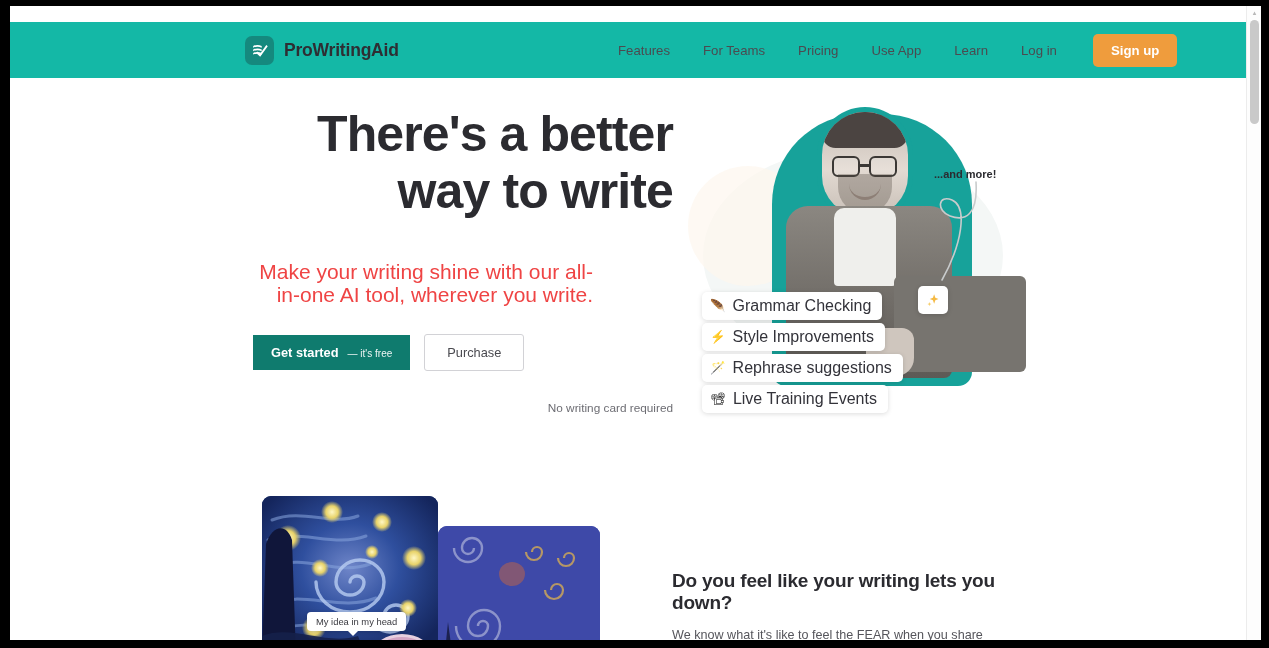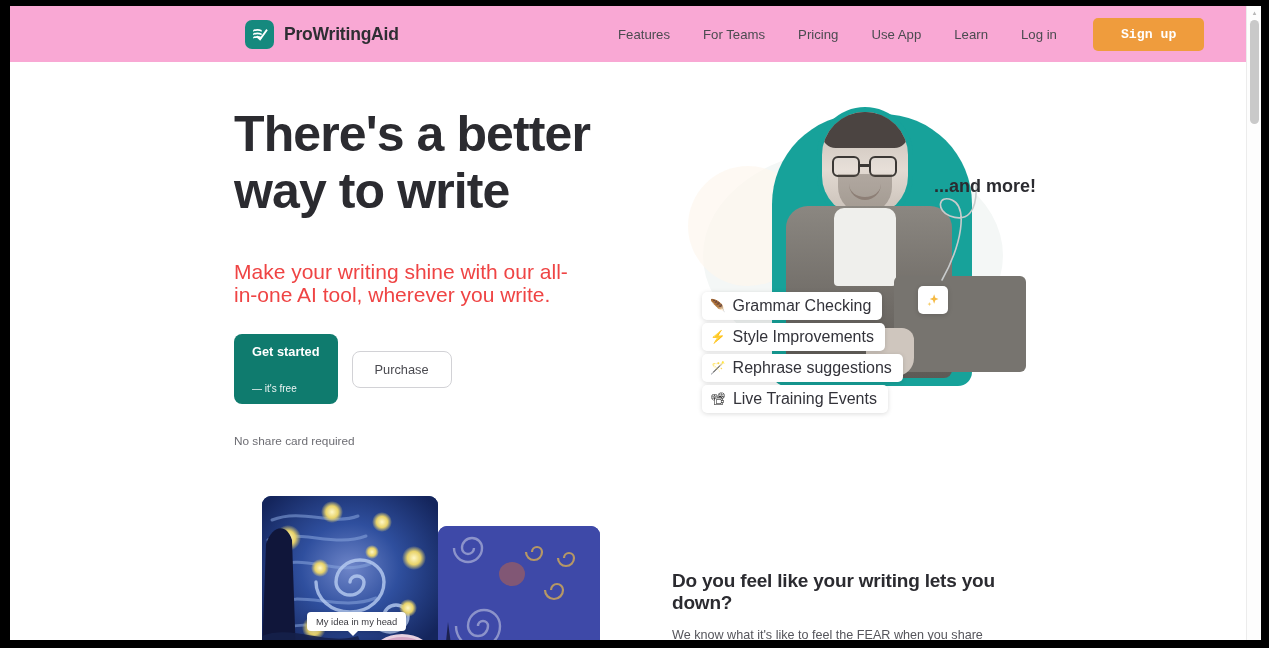--- a/index.html
+++ b/index.html
@@ -81,24 +81,24 @@
     width: 7px; height: 7px;
     color: #b8b8b8;
     font-size: 7px;
     line-height: 7px;
     text-align: center;
   }
 
   
   header#site-header {
     position: absolute;
-    top: 0; left: 0;
+    top: 16px; left: 0;
     width: 1236px;
     height: 56px;
-    background: #f9a8d4;
+    background: #14b8a6;
     display: flex;
     align-items: center;
     z-index: 20;
   }
   .brand {
     position: absolute;
     left: 235px;
     display: flex;
     align-items: center;
     gap: 10px;
@@ -135,39 +135,39 @@
     text-decoration: none;
     padding: 6px 12px;
     white-space: nowrap;
   }
   a#signup-button {
     margin-left: 15px;
     background: #ef9c3d;
     color: #ffffff;
     font-size: 13.2px;
     font-weight: bold;
-    padding: 9px 28px;
+    padding: 9px 18px;
     border-radius: 5px;
     text-decoration: none;
     white-space: nowrap;
-    font-family: Liberation Mono, monospace;
   }
 
   
   section#hero {
     position: absolute;
     top: 56px; left: 0;
     width: 1236px;
     height: 420px;
   }
   .hero-copy {
     position: absolute;
-    left: 224px;
+    left: 243px;
     top: 44px;
     width: 420px;
+    text-align: right;
   }
   h1#hero-title {
     font-size: 50px;
     line-height: 57px;
     font-weight: bold;
     color: #2b2b30;
     letter-spacing: -0.9px;
     white-space: pre-line;
   }
   p#hero-sub {
@@ -179,37 +179,36 @@
   }
   .hero-buttons {
     margin-top: 28px;
     display: flex;
     align-items: center;
     gap: 14px;
   }
   a#get-started-button {
     background: #0f7b6e;
     color: #ffffff;
-    border-radius: 8px;
+    border-radius: 0;
     padding: 10px 18px;
     text-decoration: none;
     font-size: 12.8px;
     display: inline-flex;
     align-items: baseline;
-    gap: 24px;
-    white-space: nowrap;
-    flex-direction: column;
+    gap: 9px;
+    white-space: nowrap;
   }
   a#get-started-button .gs-main { font-weight: bold; }
   a#get-started-button .gs-free { font-weight: normal; font-size: 10px; opacity: .92; }
   a#purchase-button {
     background: #ffffff;
     color: #4a4a50;
     border: 1px solid #d2d2d6;
-    border-radius: 8px;
+    border-radius: 3px;
     padding: 10px 22px;
     text-decoration: none;
     font-size: 12.8px;
     white-space: nowrap;
   }
   p#no-credit-card {
     margin-top: 30px;
     font-size: 11.8px;
     color: #6d6d73;
   }
@@ -363,22 +362,22 @@
     width: 30px; height: 28px;
     background: #ffffff;
     border-radius: 5px;
     box-shadow: 0 1px 5px rgba(0,0,0,.16);
     display: flex; align-items: center; justify-content: center;
     font-size: 14px;
     z-index: 11;
   }
   #and-more-label {
     position: absolute;
-    left: 256px; top: 70px;
-    font-size: 18px;
+    left: 256px; top: 62px;
+    font-size: 11px;
     font-weight: bold;
     color: #2b2b30;
     white-space: nowrap;
     z-index: 11;
   }
   #and-more-arrow {
     position: absolute;
     left: 238px; top: 72px;
     width: 70px; height: 118px;
     z-index: 10;
@@ -507,21 +506,21 @@
         <p id="hero-sub">Make your writing shine with our all-in-one AI tool, wherever you write.</p>
 
         <div class="hero-buttons">
           <a id="get-started-button" href="#">
             <span class="gs-main">Get started</span>
             <span class="gs-free">— it's free</span>
           </a>
           <a id="purchase-button" href="#">Purchase</a>
         </div>
 
-        <p id="no-credit-card">No share card required</p>
+        <p id="no-credit-card">No writing card required</p>
       </div>
 
       <div id="hero-art">
         <div id="art-blob"></div>
         <div id="art-blob2"></div>
         <div id="teal-body"></div>
 
         <div id="person">
           <div id="person-head">
             <div id="hair"></div>

